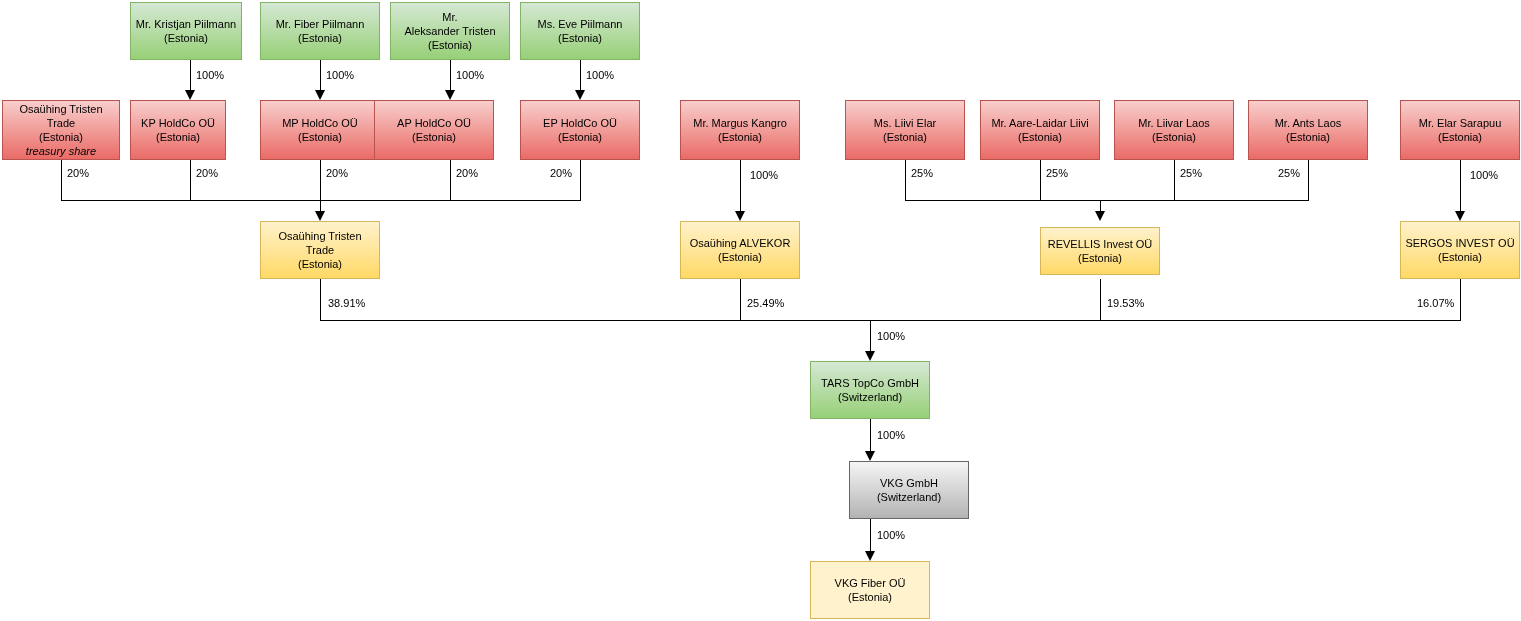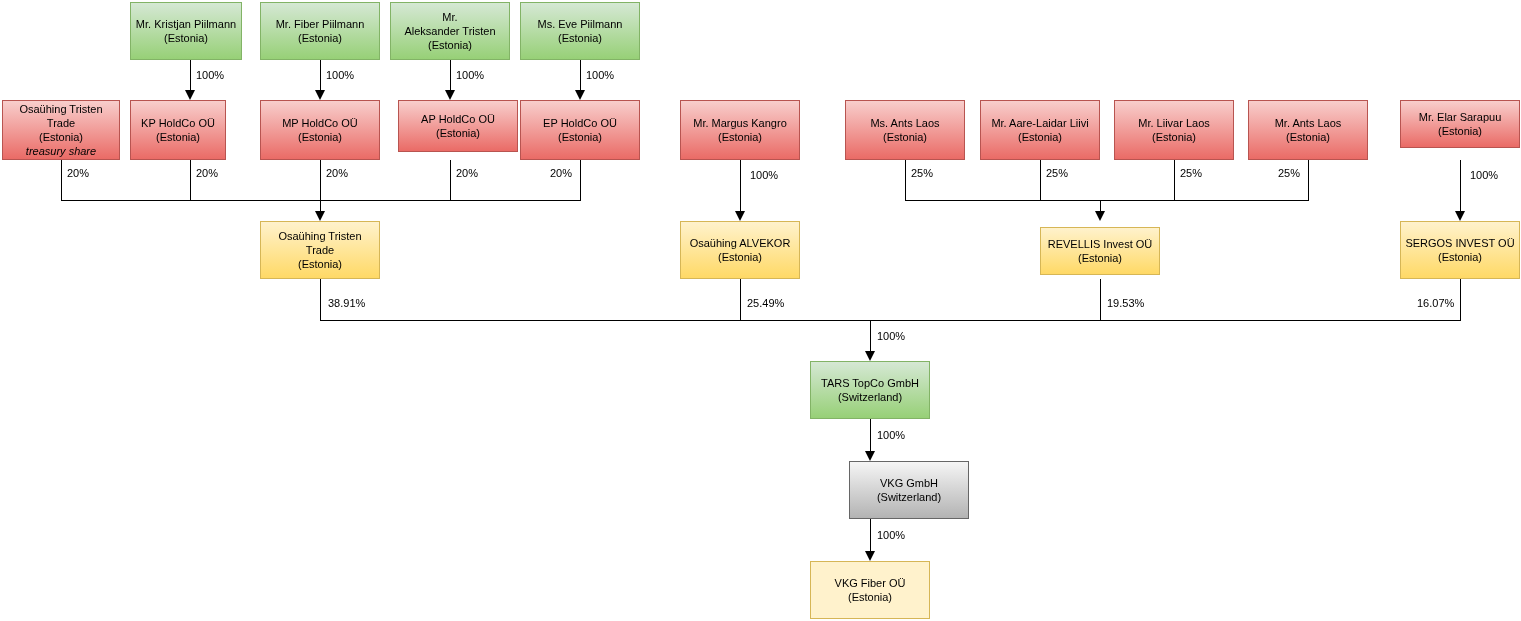--- a/index.html
+++ b/index.html
@@ -109,49 +109,49 @@
     <span class="node-note">treasury share</span>
   </div>
   <div class="node red" style="left:130px;top:100px;width:96px;height:60px">
     <span class="node-name">KP HoldCo OÜ</span>
     <span class="node-country">(Estonia)</span>
   </div>
   <div class="node red" style="left:260px;top:100px;width:120px;height:60px">
     <span class="node-name">MP HoldCo OÜ</span>
     <span class="node-country">(Estonia)</span>
   </div>
-  <div class="node red" style="left:398px;top:100px;width:120px;height:52px">
+  <div class="node red" style="left:374px;top:100px;width:120px;height:60px">
     <span class="node-name">AP HoldCo OÜ</span>
     <span class="node-country">(Estonia)</span>
   </div>
   <div class="node red" style="left:520px;top:100px;width:120px;height:60px">
     <span class="node-name">EP HoldCo OÜ</span>
     <span class="node-country">(Estonia)</span>
   </div>
   <div class="node red" style="left:680px;top:100px;width:120px;height:60px">
     <span class="node-name">Mr. Margus Kangro</span>
     <span class="node-country">(Estonia)</span>
   </div>
   <div class="node red" style="left:845px;top:100px;width:120px;height:60px">
-    <span class="node-name">Ms. Ants Laos</span>
+    <span class="node-name">Ms. Liivi Elar</span>
     <span class="node-country">(Estonia)</span>
   </div>
   <div class="node red" style="left:980px;top:100px;width:120px;height:60px">
     <span class="node-name">Mr. Aare-Laidar Liivi</span>
     <span class="node-country">(Estonia)</span>
   </div>
   <div class="node red" style="left:1114px;top:100px;width:120px;height:60px">
     <span class="node-name">Mr. Liivar Laos</span>
     <span class="node-country">(Estonia)</span>
   </div>
   <div class="node red" style="left:1248px;top:100px;width:120px;height:60px">
     <span class="node-name">Mr. Ants Laos</span>
     <span class="node-country">(Estonia)</span>
   </div>
-  <div class="node red" style="left:1400px;top:100px;width:120px;height:48px">
+  <div class="node red" style="left:1400px;top:100px;width:120px;height:60px">
     <span class="node-name">Mr. Elar Sarapuu</span>
     <span class="node-country">(Estonia)</span>
   </div>
 
   <div class="vline" style="left:61px;top:160px;height:40px"></div>
   <div class="vline" style="left:190px;top:160px;height:40px"></div>
   <div class="vline" style="left:320px;top:160px;height:40px"></div>
   <div class="vline" style="left:450px;top:160px;height:40px"></div>
   <div class="vline" style="left:580px;top:160px;height:40px"></div>
   <div class="hline" style="left:61px;top:200px;width:520px"></div>

